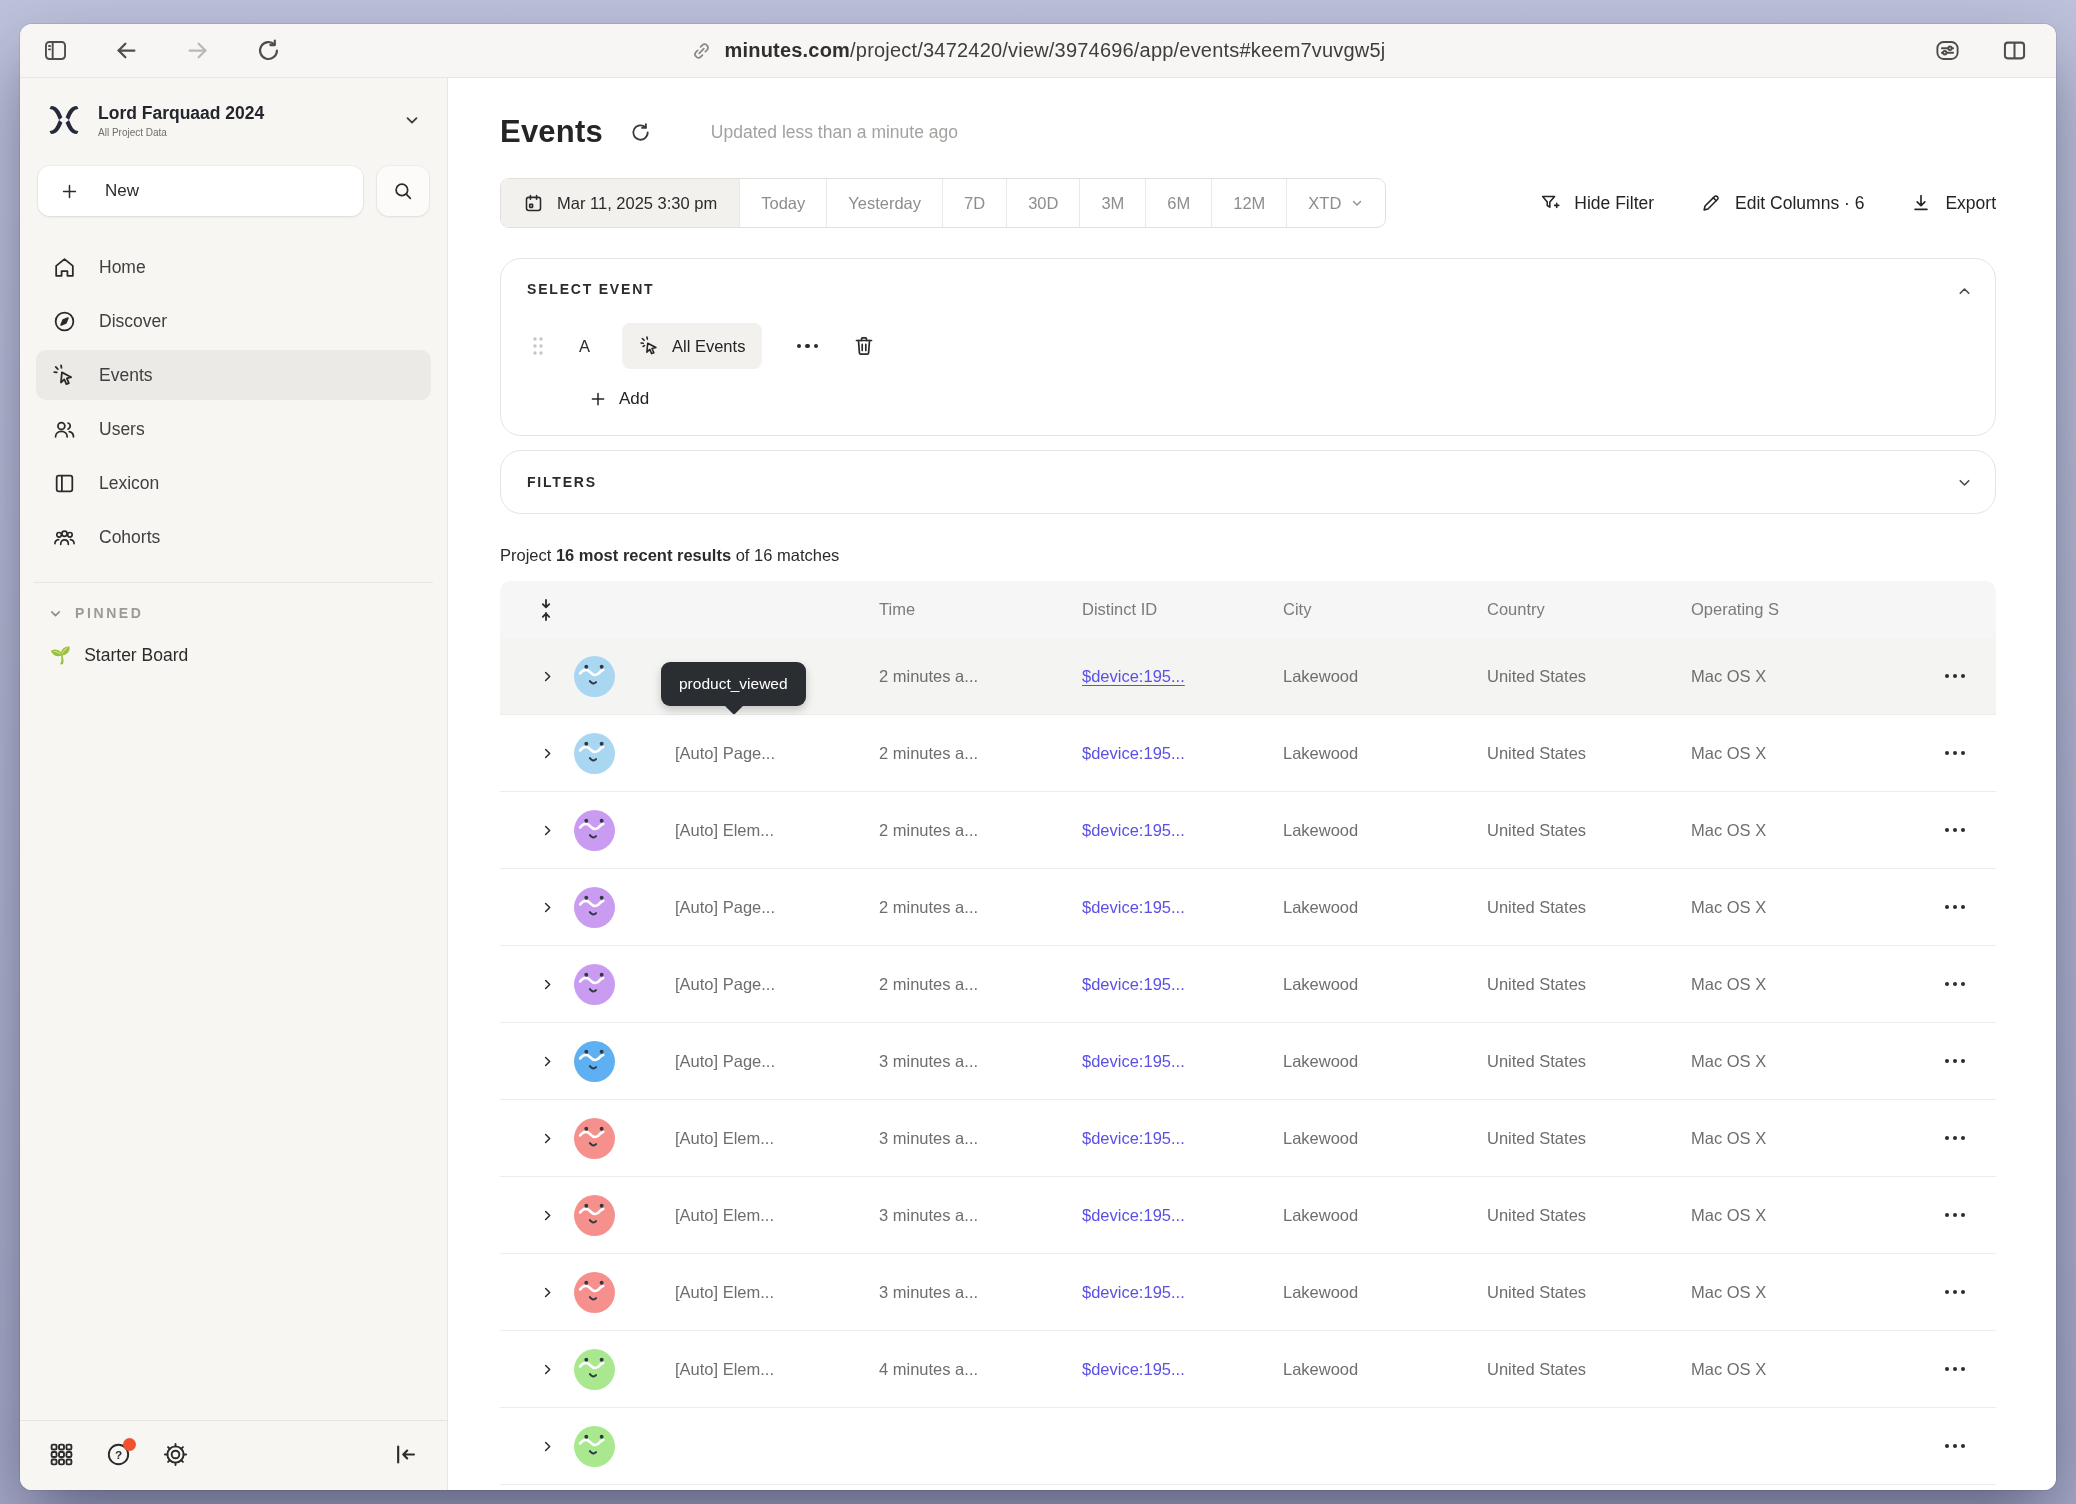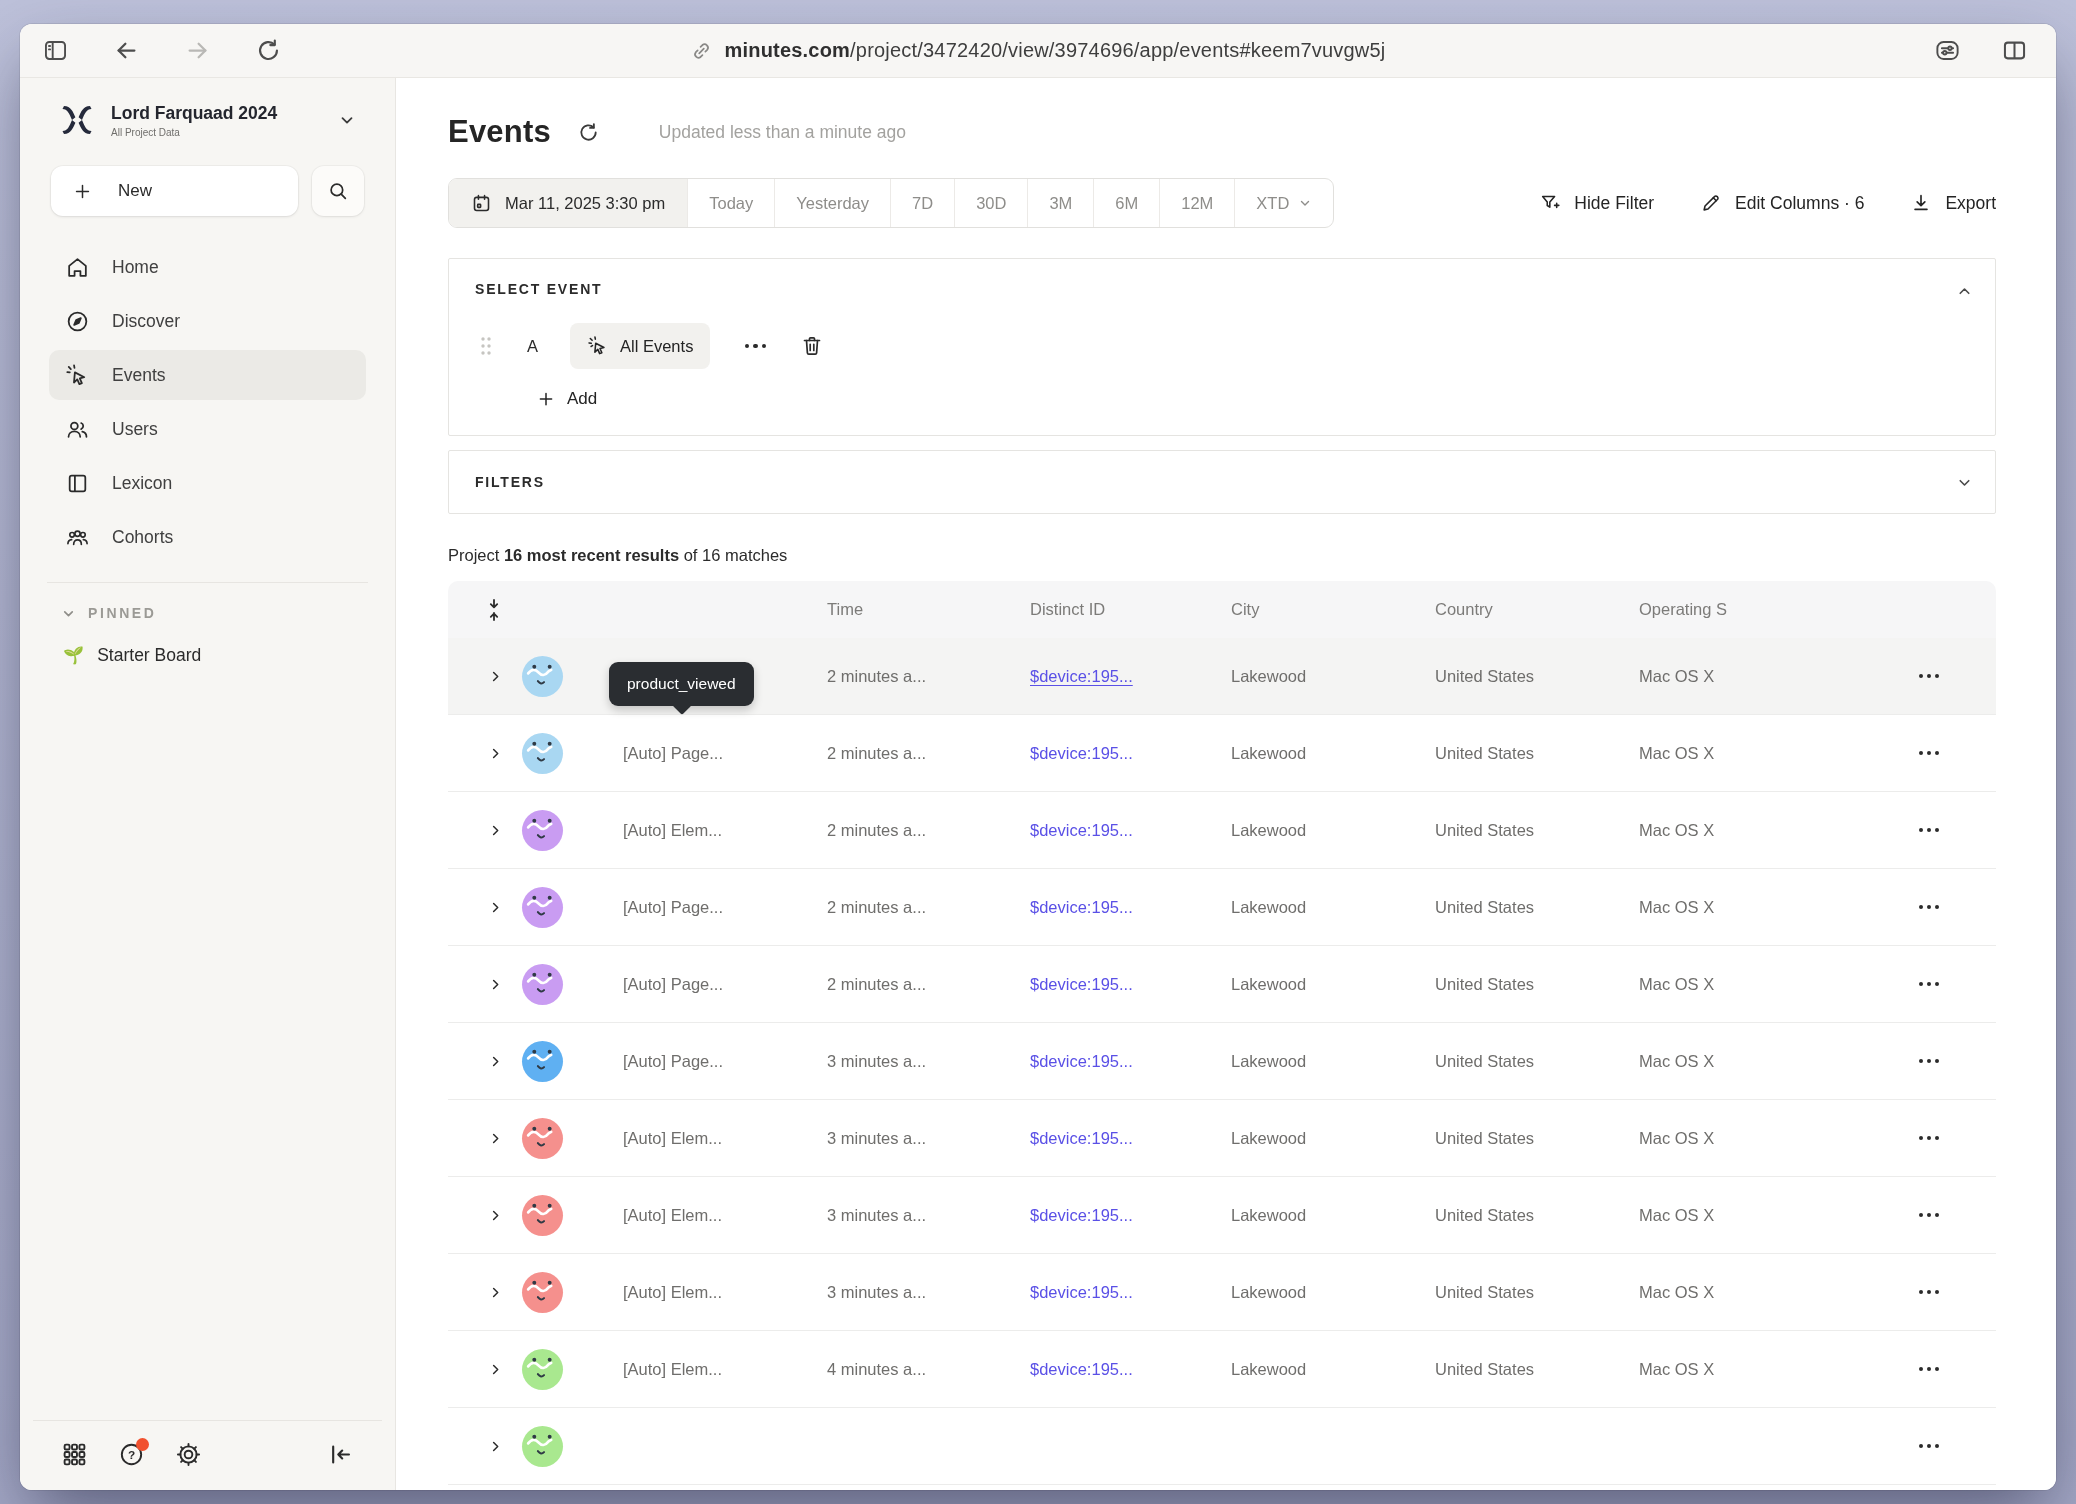--- a/index.html
+++ b/index.html
@@ -30,22 +30,22 @@
     position:absolute; left:50%; top:0; height:100%; transform:translateX(-50%);
     display:flex; align-items:center; gap:12px; white-space:nowrap;
   }
   .urlbar .link-ic { width:22px; height:22px; color:#8a8987; }
   .url-text { font-size:20px; color:#3e3e3e; letter-spacing:.2px; }
   .url-text .domain { font-weight:bold; color:#2f2f2f; }
   .tb-right { margin-left:auto; display:flex; align-items:center; gap:40px; }
   
   .app { flex:1; display:flex; min-height:0; }
   .sidebar {
-    width:376px; flex:0 0 auto; background:#f7f6f3; border-right:1px solid #e8e6e2;
-    display:flex; flex-direction:column; padding:20px 29px 0;
+    width:428px; flex:0 0 auto; background:#f7f6f3; border-right:1px solid #e8e6e2;
+    display:flex; flex-direction:column; padding:20px 16px 0;
   }
   .proj-row { display:flex; align-items:center; padding:2px 10px 4px; cursor:pointer; }
   .mp-logo { width:36px; height:40px; flex:0 0 auto; }
   .proj-names { margin-left:16px; }
   .proj-name { font-size:17.5px; font-weight:bold; color:#24262e; }
   .proj-scope { font-size:10px; color:#6f6e6b; margin-top:3px; }
   .proj-chev { margin-left:auto; width:18px; height:18px; color:#3c3c3c; }
   .actions-row { display:flex; gap:14px; margin:22px 2px 26px; }
   .new-btn {
     flex:1; height:50px; background:#fff; border-radius:12px;
@@ -105,21 +105,21 @@
   .seg-date svg { width:21px; height:21px; }
   .seg-xtd { display:flex; align-items:center; gap:9px; }
   .seg-xtd svg { width:14px; height:14px; }
   .ctrl-spacer { flex:1; }
   .ctrl-btn {
     display:flex; align-items:center; gap:13px; font-size:17.5px; color:#242424;
     margin-left:46px; cursor:pointer; white-space:nowrap;
   }
   .ctrl-btn svg { width:22px; height:22px; }
   
-  .card { border:1px solid #e5e4e1; border-radius:2px; position:relative; }
+  .card { border:1px solid #e5e4e1; border-radius:21px; position:relative; }
   .card-select { margin-top:30px; padding:22px 26px 26px; }
   .card-label { font-size:14px; font-weight:bold; letter-spacing:1.8px; color:#2b2b2b; }
   .card-chev { position:absolute; right:22px; width:17px; height:17px; color:#4a4a4a; cursor:pointer; }
   .card-select .card-chev { top:24px; }
   .event-row { display:flex; align-items:center; margin-top:26px; }
   .drag-handle { width:14px; height:22px; color:#c6c5c1; margin-left:4px; cursor:grab; }
   .series-letter { font-size:16.5px; color:#2b2b2b; margin-left:34px; }
   .event-chip {
     margin-left:32px; height:46px; background:#f2f1ee; border-radius:8px;
     display:flex; align-items:center; gap:11px; padding:0 17px;

